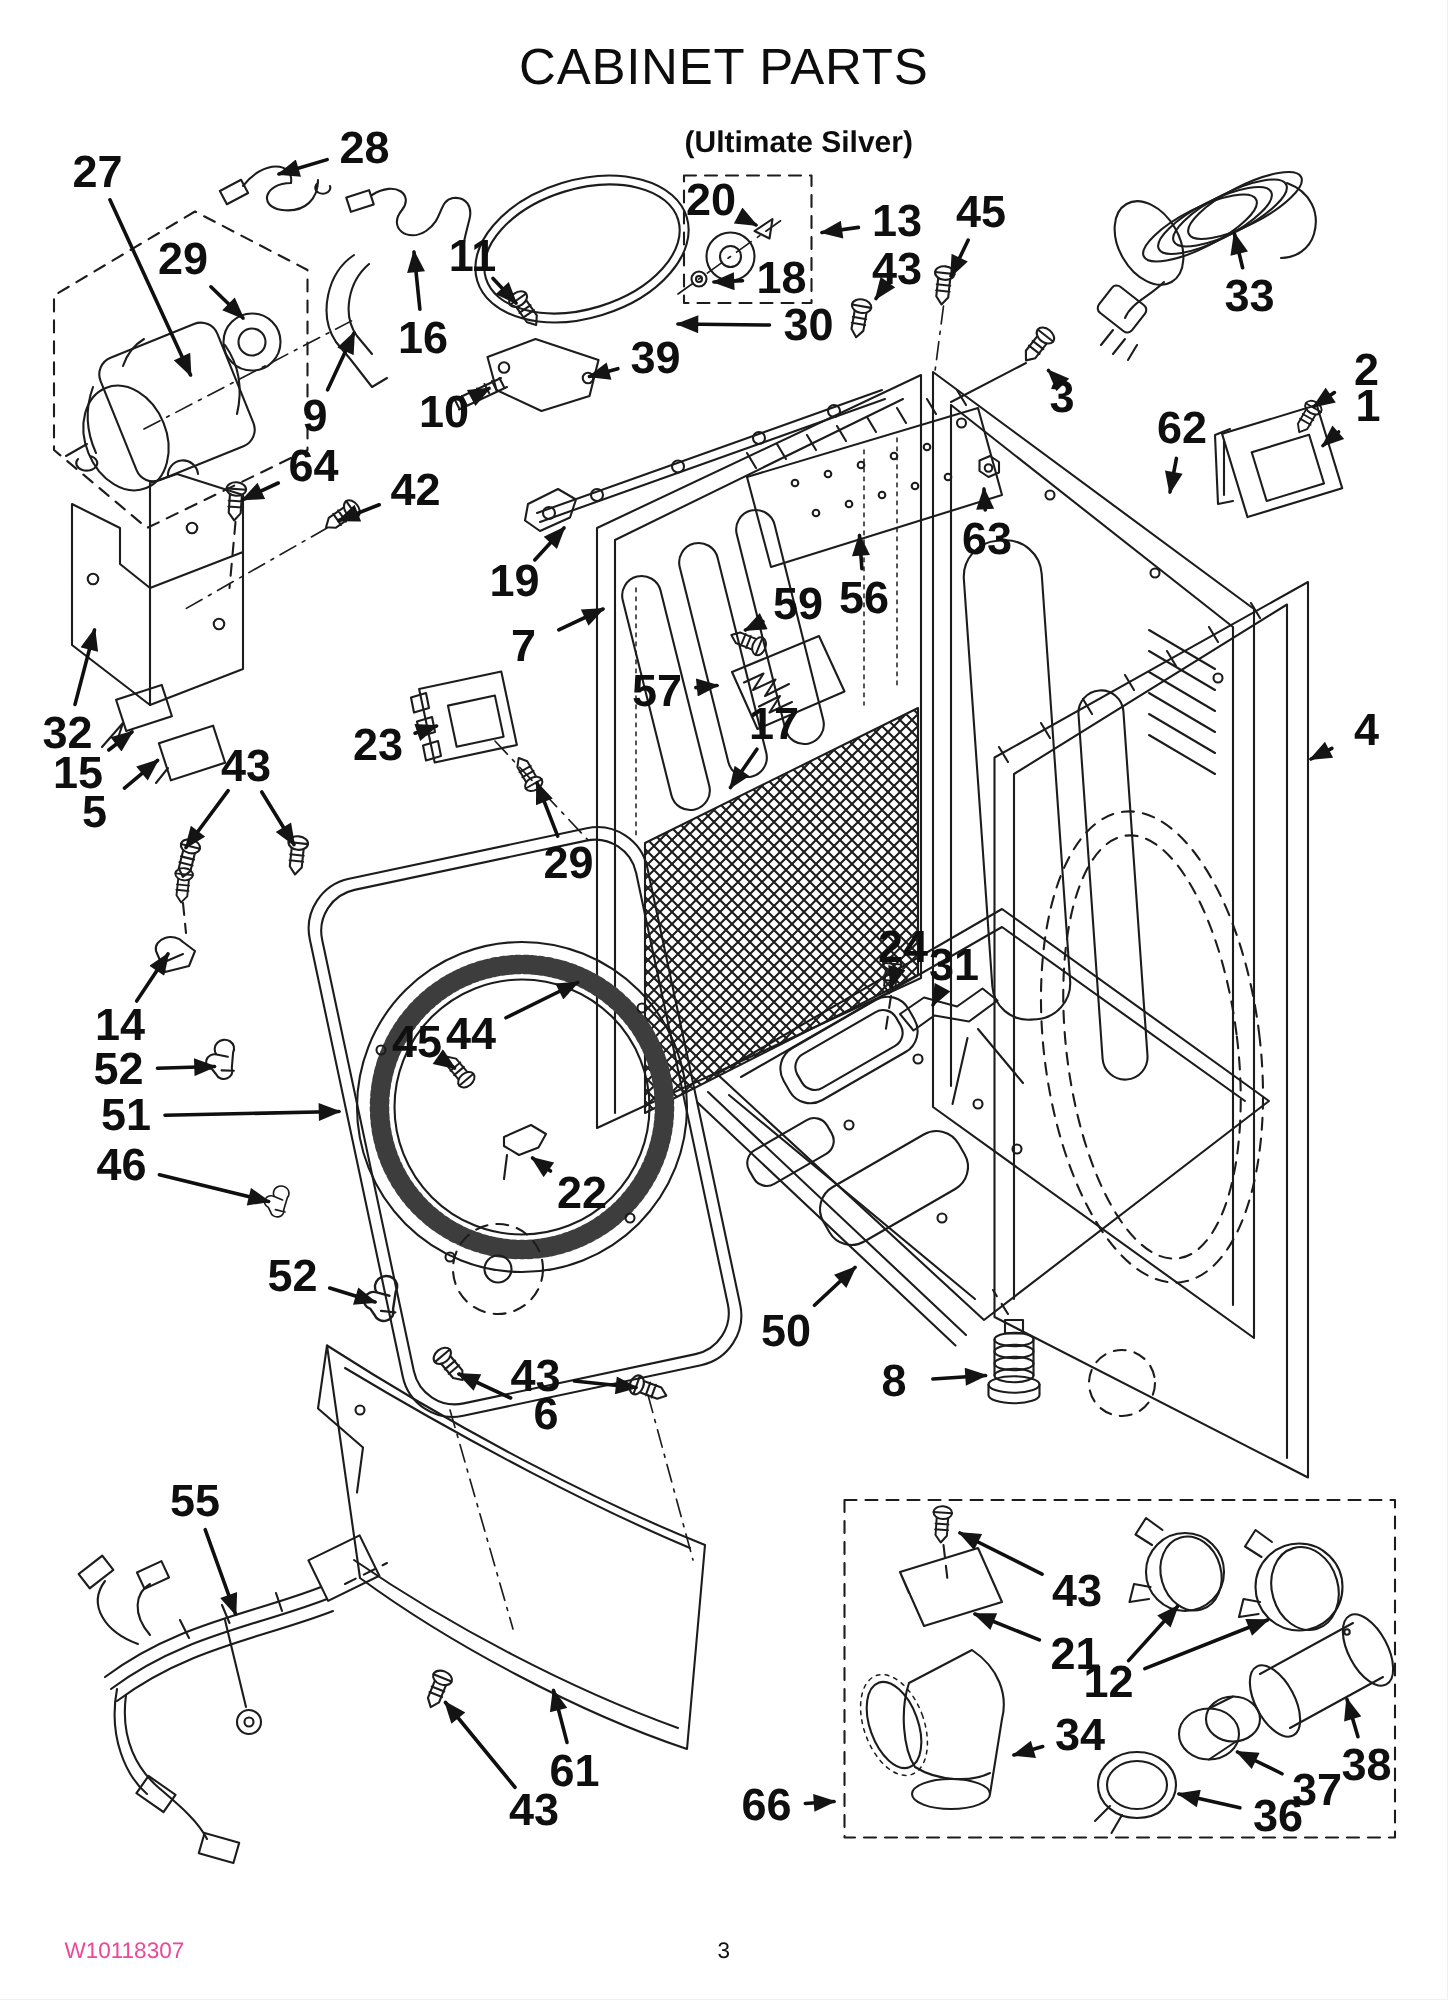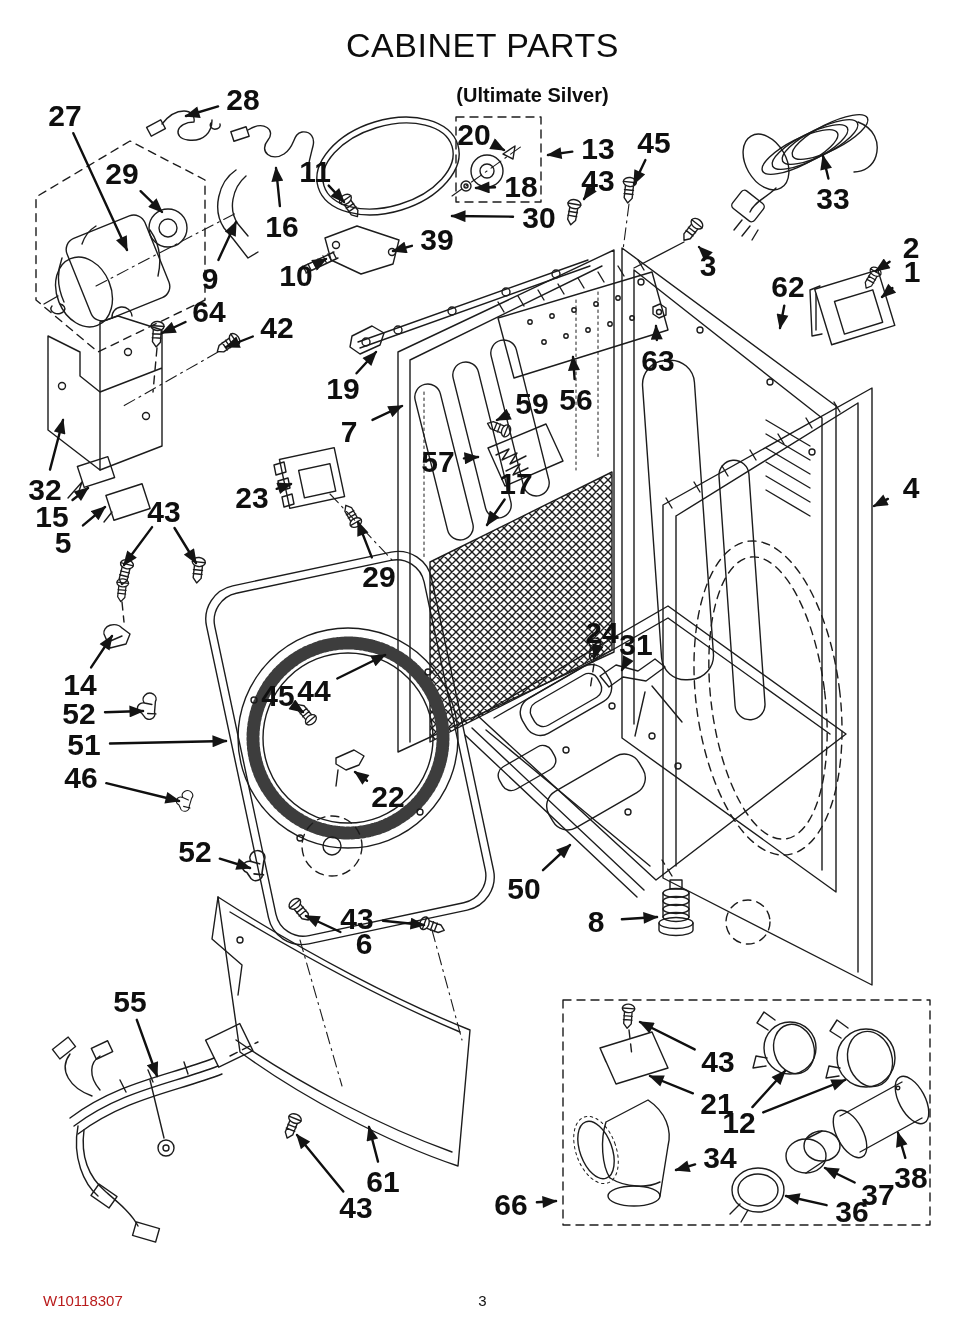--- a/index.html
+++ b/index.html
@@ -2,21 +2,21 @@
 <html><head>
 <meta charset="utf-8">
 <style>
   html,body{margin:0;padding:0;background:#e8e8e8;}
   .page{position:relative;width:965px;height:1333px;background:#ffffff;margin:0 auto;
         font-family:"Liberation Sans",sans-serif;overflow:hidden;}
   .hline{position:absolute;left:0;width:965px;text-align:center;color:#0d0d0d;white-space:pre;}
   .title{top:26px;font-size:34px;font-weight:normal;letter-spacing:.5px;}
   .models{top:61px;font-size:19px;font-weight:bold;}
   .finish{top:84px;font-size:20px;font-weight:bold;transform:translateX(50px);}
-  .doc{position:absolute;left:43px;top:1292px;font-size:15px;color:#b91c1c;}
+  .doc{position:absolute;left:43px;top:1292px;font-size:15px;color:#ec4899;}
   .pageno{position:absolute;left:0;width:965px;text-align:center;top:1292px;font-size:15px;color:#111;}
   #art{position:absolute;left:0;top:0;}
   #art *{stroke:#1c1c1c;fill:none;stroke-width:1.4;stroke-linecap:round;stroke-linejoin:round;}
   #art .dash{stroke-dasharray:8 6;}
   #art .dashdot{stroke-dasharray:12 5 2 5;stroke-width:1.1;}
   #art .dots{stroke-dasharray:2.5 3.5;stroke-width:1;}
   #art .xhfill{fill:url(#xh);}
   #art .ring44{stroke:#3d3d3d;stroke-width:13;stroke-dasharray:2.5 2.6;}
   #art .leader{stroke:#0f0f0f;stroke-width:2.4;}
   #art .arrowhead{fill:#141414;stroke:none;}

